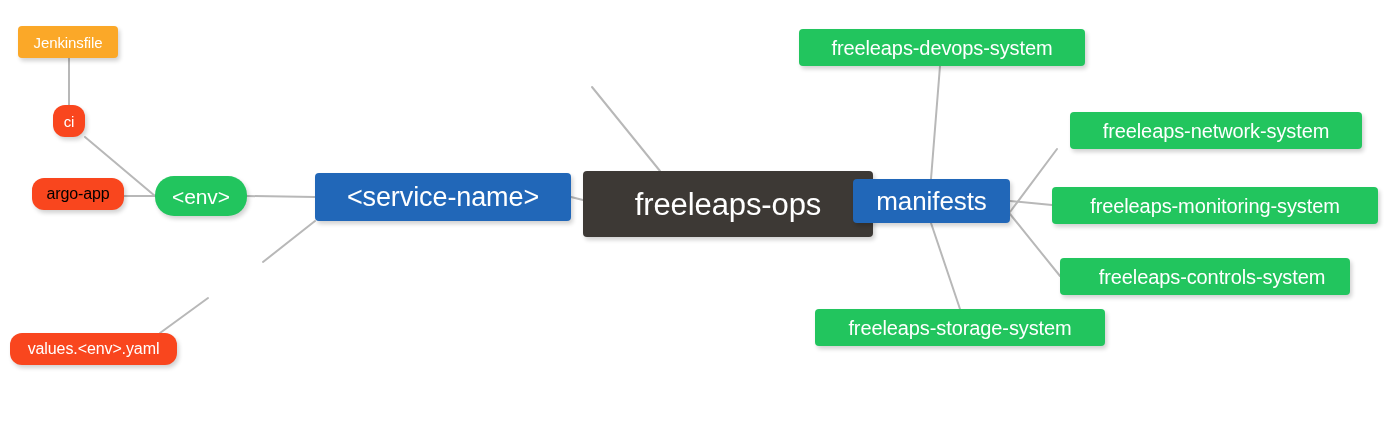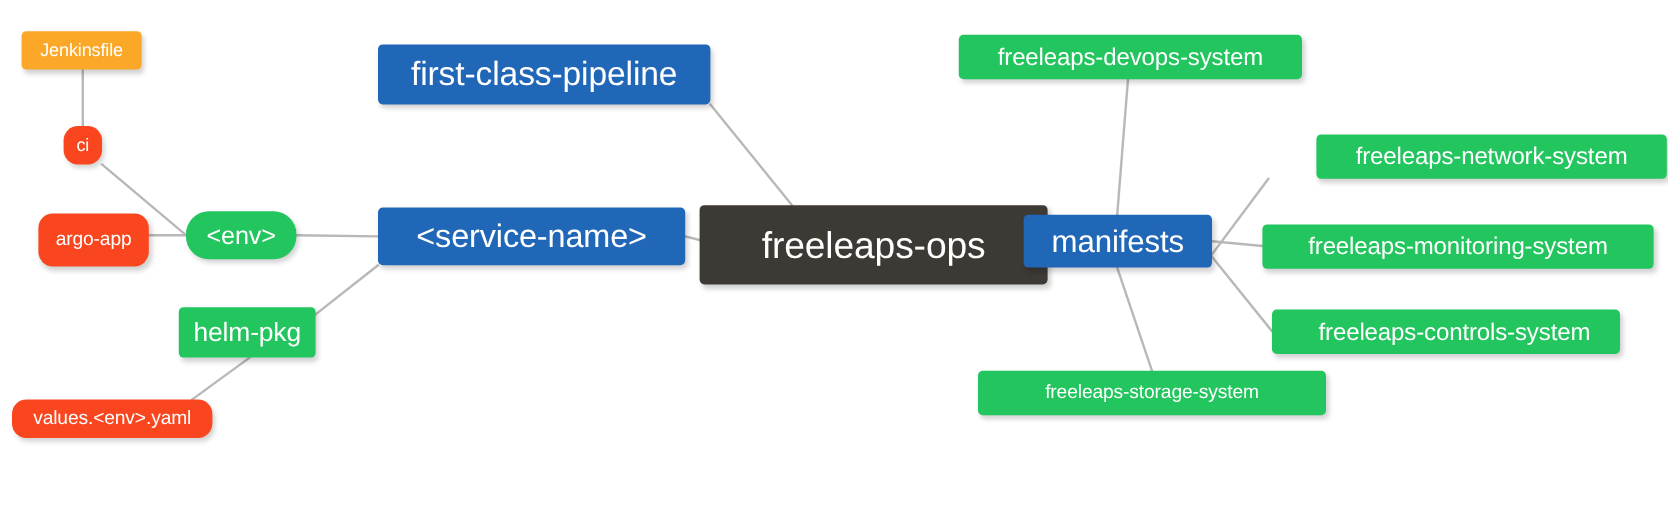--- a/index.html
+++ b/index.html
@@ -74,52 +74,46 @@
       <path class="edge" d="M 1010,201 L 1052,205"></path>
       <path class="edge" d="M 1010,214 L 1060,276"></path>
       <path class="edge" d="M 931,223 L 960,309"></path>
     </svg>
 <div class="node n-orange" style="left: 18px; top: 26px; width: 100px; height: 32px; font-size: 15px; background: rgb(251, 168, 40); color: rgb(255, 255, 255);">
       <span class="node-label">Jenkinsfile</span>
     </div>
     <div class="node n-tomato" style="left: 53px; top: 105px; width: 32px; height: 32px; font-size: 15px; background: rgb(249, 70, 30); color: rgb(255, 255, 255);">
       <span class="node-label">ci</span>
     </div>
-    <div class="node n-tomato" style="left: 32px; top: 178px; width: 92px; height: 44px; font-size: 16px; background: rgb(249, 70, 30); color: #ffffff;">
+    <div class="node n-tomato" style="left: 32px; top: 178px; width: 92px; height: 32px; font-size: 16px; background: rgb(249, 70, 30); color: #000000;">
       <span class="node-label">argo-app</span>
     </div>
     <div class="node n-green" style="left: 155px; top: 176px; width: 92px; height: 40px; font-size: 21px; background: rgb(34, 197, 94); color: rgb(255, 255, 255); border-radius: 19px;">
       <span class="node-label">&lt;env&gt;</span>
     </div>
-    <div class="node n-green" style="left: 149px; top: 256px; width: 114px; height: 42px; font-size: 22px; background: rgb(34, 197, 94); color: rgb(255, 255, 255);">
-      <span class="node-label">helm-pkg</span>
-    </div>
     <div class="node n-tomato" style="left: 10px; top: 333px; width: 167px; height: 32px; font-size: 16px; background: rgb(249, 70, 30); color: rgb(255, 255, 255);">
       <span class="node-label">values.&lt;env&gt;.yaml</span>
-    </div>
-    <div class="node n-blue" style="left: 315px; top: 37px; width: 277px; height: 50px; font-size: 28px; background: rgb(33, 103, 184); color: rgb(255, 255, 255);">
-      <span class="node-label">first-class-pipeline</span>
     </div>
     <div class="node n-blue" style="left: 315px; top: 173px; width: 256px; height: 48px; font-size: 27px; background: rgb(33, 103, 184); color: rgb(255, 255, 255);">
       <span class="node-label">&lt;service-name&gt;</span>
     </div>
     <div class="node n-root" style="left: 583px; top: 171px; width: 290px; height: 66px; font-size: 31px; background: rgb(61, 57, 53); color: rgb(255, 255, 255);">
       <span class="node-label">freeleaps-ops</span>
     </div>
     <div class="node n-blue" style="left: 853px; top: 179px; width: 157px; height: 44px; font-size: 26px; background: rgb(33, 103, 184); color: rgb(255, 255, 255); justify-content: center;">
       <span class="node-label">manifests</span>
     </div>
     <div class="node n-green" style="left: 799px; top: 29px; width: 286px; height: 37px; font-size: 20px; background: rgb(34, 197, 94); color: rgb(255, 255, 255);">
       <span class="node-label">freeleaps-devops-system</span>
     </div>
-    <div class="node n-green" style="left: 1097px; top: 112px; width: 292px; height: 37px; font-size: 20px; background: rgb(34, 197, 94); color: rgb(255, 255, 255);">
+    <div class="node n-green" style="left: 1070px; top: 112px; width: 292px; height: 37px; font-size: 20px; background: rgb(34, 197, 94); color: rgb(255, 255, 255);">
       <span class="node-label">freeleaps-network-system</span>
     </div>
     <div class="node n-green" style="left: 1052px; top: 187px; width: 326px; height: 37px; font-size: 20px; background: rgb(34, 197, 94); color: rgb(255, 255, 255);">
       <span class="node-label">freeleaps-monitoring-system</span>
     </div>
     <div class="node n-green" style="left: 1060px; top: 258px; width: 290px; height: 37px; font-size: 20px; background: rgb(34, 197, 94); color: rgb(255, 255, 255); padding-left: 14px;">
       <span class="node-label">freeleaps-controls-system</span>
     </div>
-    <div class="node n-green" style="left: 815px; top: 309px; width: 290px; height: 37px; font-size: 16px; background: rgb(34, 197, 94); color: rgb(255, 255, 255);">
+    <div class="node n-green" style="left: 815px; top: 309px; width: 290px; height: 37px; font-size: 20px; background: rgb(34, 197, 94); color: rgb(255, 255, 255);">
       <span class="node-label">freeleaps-storage-system</span>
     </div>
   </div>
 
 </body></html>

